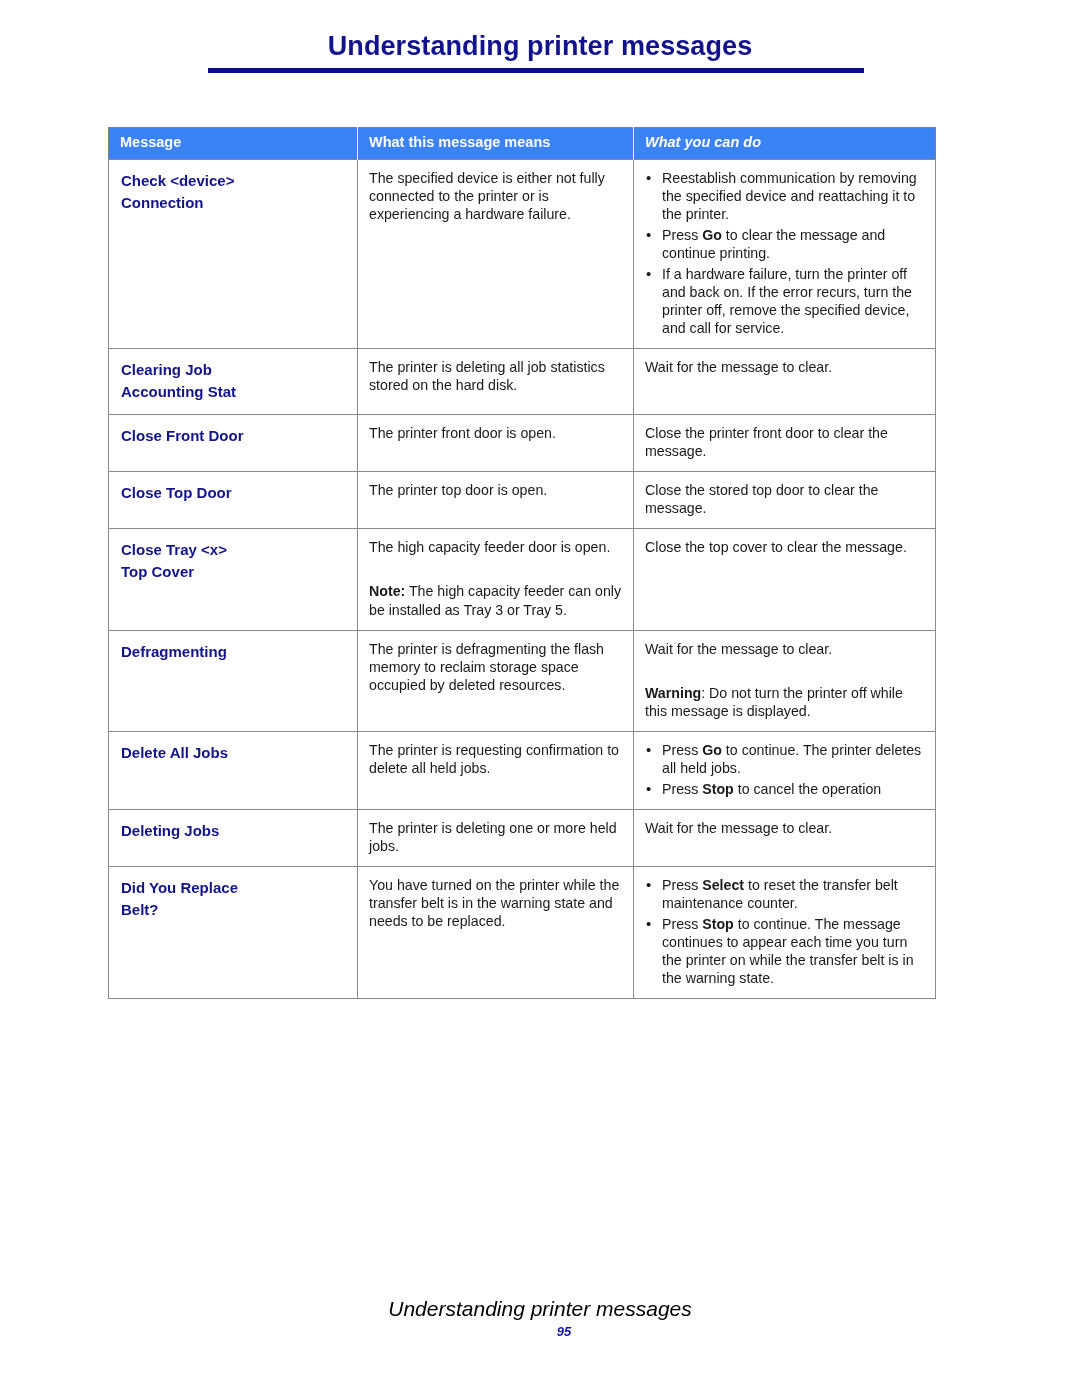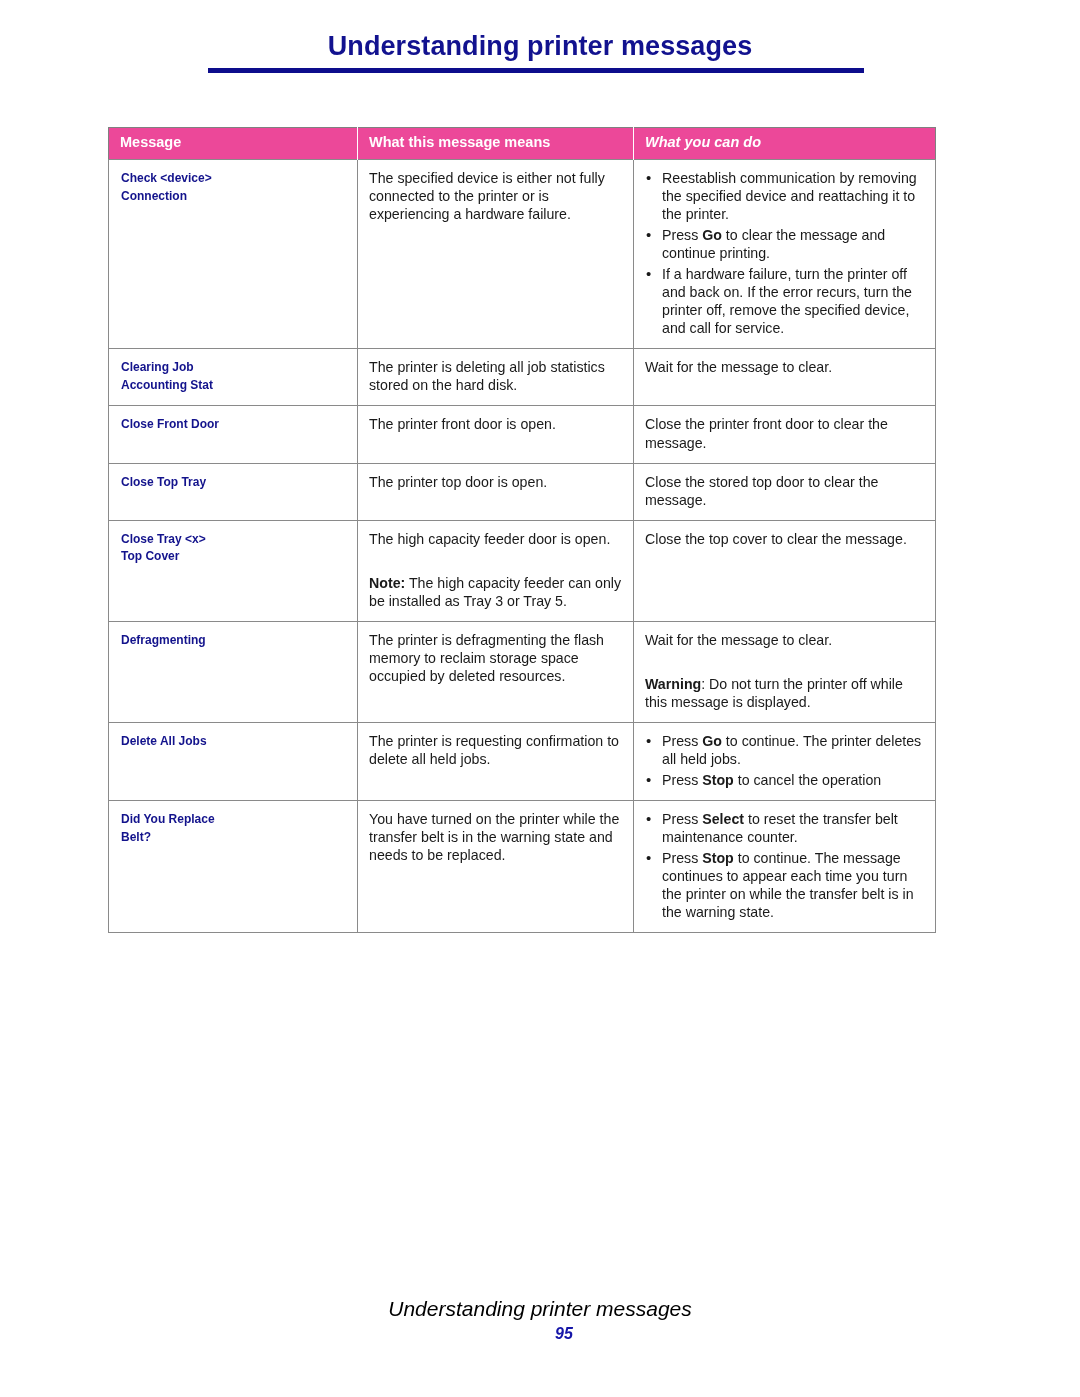--- a/index.html
+++ b/index.html
@@ -48,21 +48,21 @@
     width: 827px;
     border-collapse: collapse;
     table-layout: fixed;
     border: 1px solid #808080;
   }
   .msg-table col.c1 { width: 249px; }
   .msg-table col.c2 { width: 276px; }
   .msg-table col.c3 { width: 302px; }
 
   .msg-table thead th {
-    background: #ec4899;
+    background: #3b82f6;
     color: #ffffff;
     font-size: 14.5px;
     font-weight: bold;
     text-align: left;
     padding: 7px 10px 8px 11px;
     border-right: 1px solid #ffffff;
     vertical-align: middle;
     line-height: 1.1;
   }
   .msg-table thead th:last-child { border-right: none; font-style: italic; }
@@ -71,21 +71,21 @@
     border: 1px solid #8a8a8a;
     vertical-align: top;
     padding: 9px 11px 11px 11px;
     font-size: 14.2px;
     line-height: 1.27;
     color: #1a1a1a;
   }
   .msg-table tbody td.msg-name {
     color: #13138c;
     font-weight: bold;
-    font-size: 12px;
+    font-size: 15px;
     line-height: 1.47;
     padding-top: 10px;
     padding-left: 12px;
   }
   .msg-name .nm-line { display: block; }
 
   .cell-p {
     margin: 0 0 0 0;
   }
   .cell-p + .cell-p {
@@ -120,21 +120,21 @@
     width: 1080px;
     text-align: center;
   }
   .footer-title {
     font-size: 21px;
     font-style: italic;
     color: #000000;
     line-height: 1.25;
   }
   .footer-page {
-    font-size: 16px;
+    font-size: 13px;
     font-style: italic;
     font-weight: bold;
     color: #1515a8;
     line-height: 1.3;
     margin-top: 2px;
     padding-left: 48px;
   }
 </style>
 </head>
 <body>
@@ -192,21 +192,21 @@
         </td>
         <td>
           <p class="cell-p">The printer front door is open.</p>
         </td>
         <td>
           <p class="cell-p">Close the printer front door to clear the message.</p>
         </td>
       </tr>
       <tr>
         <td class="msg-name">
-          <span class="nm-line">Close Top Tray</span>
+          <span class="nm-line">Close Top Door</span>
         </td>
         <td>
           <p class="cell-p">The printer top door is open.</p>
         </td>
         <td>
           <p class="cell-p">Close the stored top door to clear the message.</p>
         </td>
       </tr>
       <tr>
         <td class="msg-name">
@@ -242,20 +242,31 @@
         </td>
         <td>
           <ul class="bullets">
             <li><span class="bullet-dot">•</span>Press <span class="lbl-b">Go</span> to continue. The printer deletes all held jobs.</li>
             <li><span class="bullet-dot">•</span>Press <span class="lbl-b">Stop</span> to cancel the operation</li>
           </ul>
         </td>
       </tr>
       <tr>
         <td class="msg-name">
+          <span class="nm-line">Deleting Jobs</span>
+        </td>
+        <td>
+          <p class="cell-p">The printer is deleting one or more held jobs.</p>
+        </td>
+        <td>
+          <p class="cell-p">Wait for the message to clear.</p>
+        </td>
+      </tr>
+      <tr>
+        <td class="msg-name">
           <span class="nm-line">Did You Replace</span>
           <span class="nm-line">Belt?</span>
         </td>
         <td>
           <p class="cell-p">You have turned on the printer while the transfer belt is in the warning state and needs to be replaced.</p>
         </td>
         <td>
           <ul class="bullets">
             <li><span class="bullet-dot">•</span>Press <span class="lbl-b">Select</span> to reset the transfer belt maintenance counter.</li>
             <li><span class="bullet-dot">•</span>Press <span class="lbl-b">Stop</span> to continue. The message continues to appear each time you turn the printer on while the transfer belt is in the warning state.</li>

